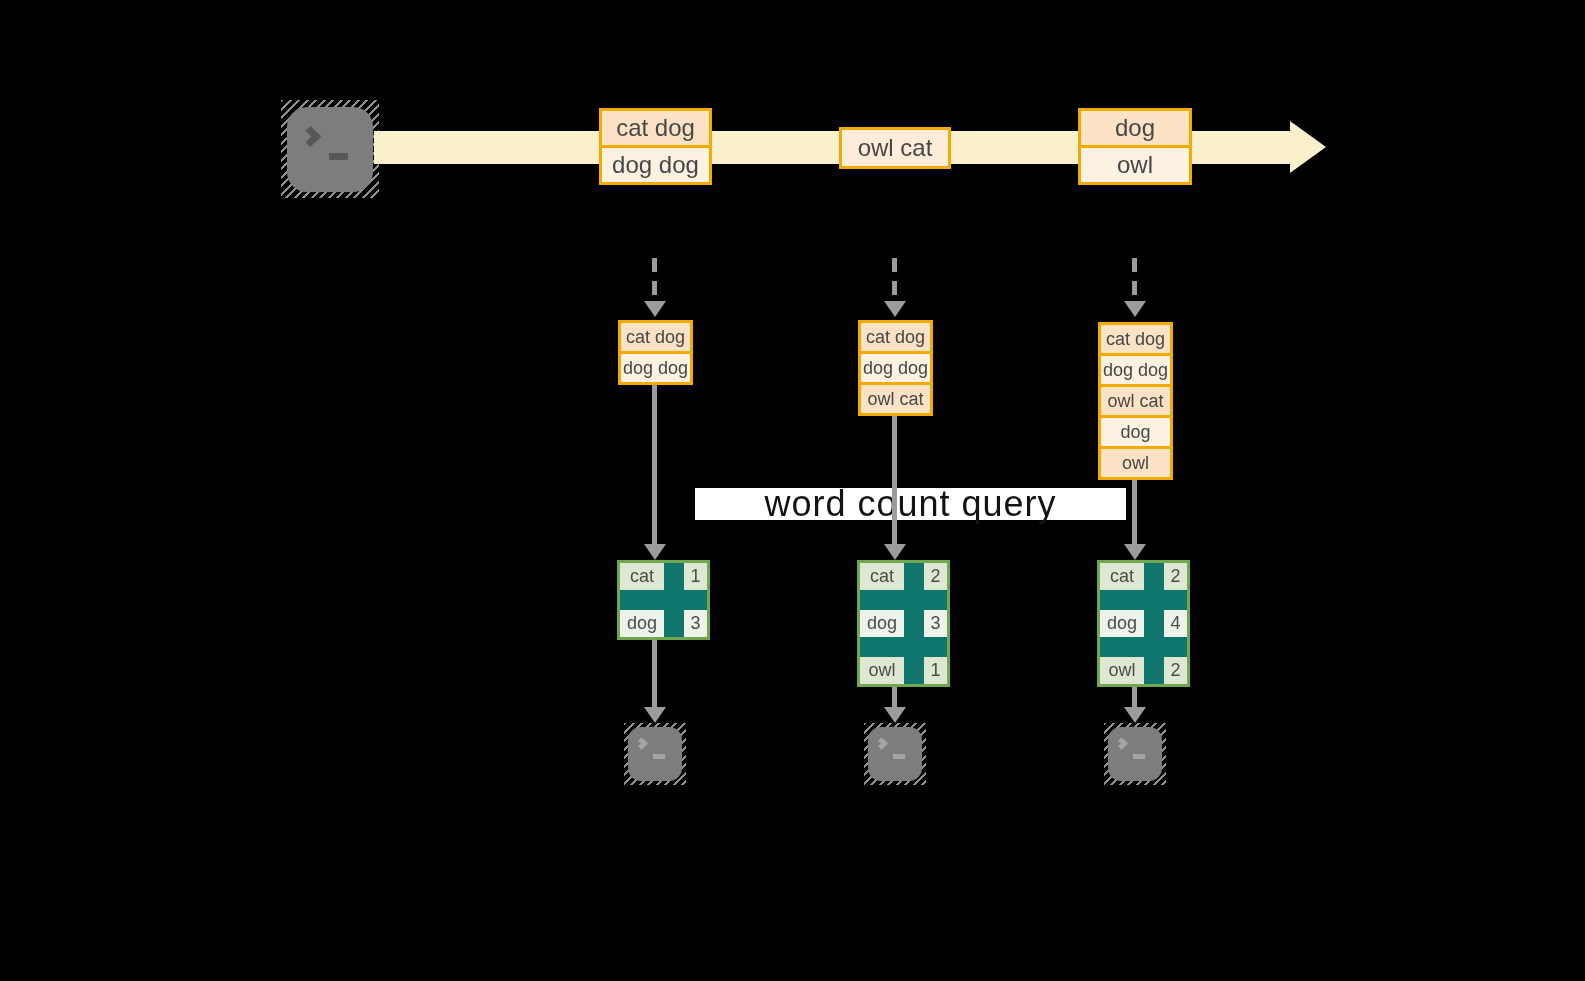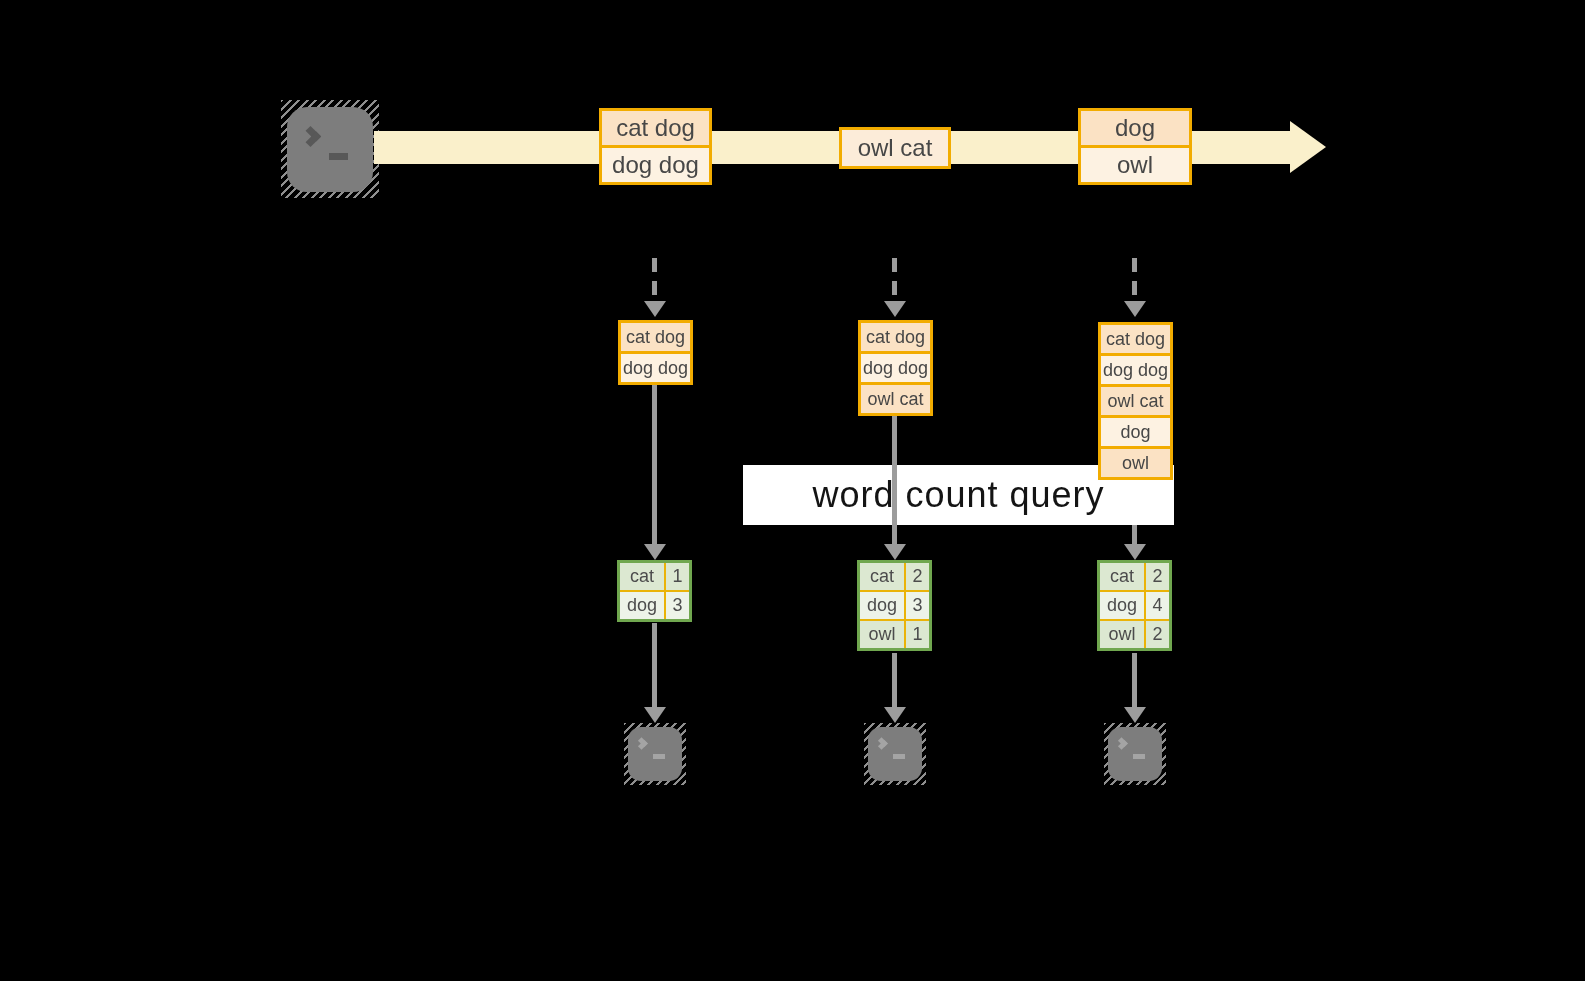--- a/index.html
+++ b/index.html
@@ -37,21 +37,21 @@
   .vline{width:5px;background:#9c9c9c;}
   .vline-dashed{width:5px;background:repeating-linear-gradient(180deg,#9c9c9c 0,#9c9c9c 14px,transparent 14px,transparent 23px);}
   .vhead{width:0;height:0;border-left:11px solid transparent;border-right:11px solid transparent;border-top:16px solid #9c9c9c;}
   .z-top{z-index:4;}
 
   
   .banner{background:#ffffff;color:#141414;display:flex;align-items:center;justify-content:center;
           font-size:36px;font-weight:300;letter-spacing:1px;z-index:1;}
 
   
-  .gtable{border:3px solid #70a74f;background:#eab308;display:grid;grid-template-columns:44px 23px;gap:2px;z-index:2;}
+  .gtable{border:3px solid #70a74f;background:#0f766e;display:grid;grid-template-columns:44px 23px;gap:20px;z-index:2;}
   .gcell{height:27px;display:flex;align-items:center;justify-content:center;font-size:18px;color:#4c4c4c;}
   .row-dark{background:#dce8d1;}
   .row-light{background:#edf3e8;}
 
   .stack{z-index:2;}
 </style>
 </head>
 <body>
 
 <div class="canvas">
@@ -95,21 +95,21 @@
     <div class="ocell fill-peach">owl cat</div>
   </div>
   <div class="abs orange-box buffer stack" style="left:1098px;top:322px;width:75px;">
     <div class="ocell fill-peach">cat dog</div>
     <div class="ocell fill-cream">dog dog</div>
     <div class="ocell fill-peach">owl cat</div>
     <div class="ocell fill-cream">dog</div>
     <div class="ocell fill-peach">owl</div>
   </div>
 
-  <div class="abs banner" style="left:695px;top:465px;width:431px;height:60px;margin-left:48px;">
+  <div class="abs banner" style="left:695px;top:488px;width:431px;height:32px;">
     <span>word count query</span>
   </div>
 
   <div class="abs vline" style="left:652px;top:383px;height:163px;"></div>
   <div class="abs vhead" style="left:644px;top:544px;"></div>
   <div class="abs vline z-top" style="left:892px;top:416px;height:130px;"></div>
   <div class="abs vhead z-top" style="left:884px;top:544px;"></div>
   <div class="abs vline" style="left:1132px;top:480px;height:66px;"></div>
   <div class="abs vhead" style="left:1124px;top:544px;"></div>
 

